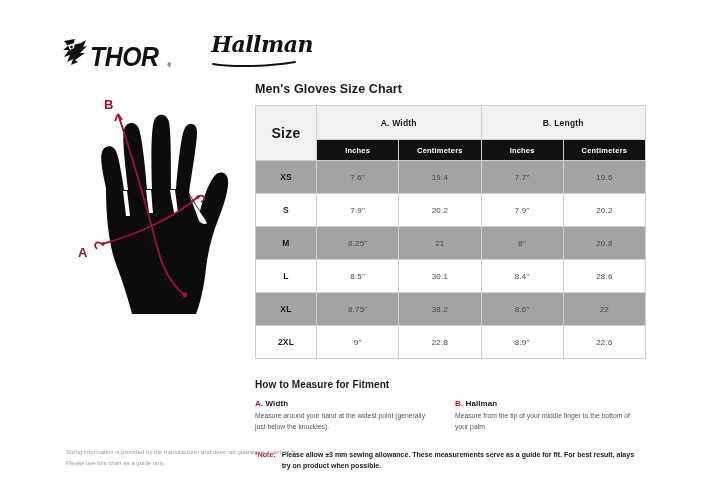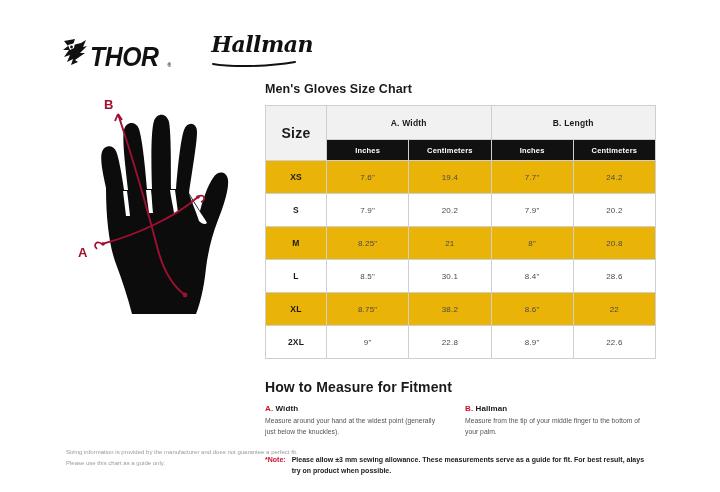--- a/index.html
+++ b/index.html
@@ -71,21 +71,21 @@
     position: absolute;
     left: 66px;
     top: 92px;
     width: 200px;
     height: 230px;
   }
 
   
   .content {
     position: absolute;
-    left: 265px;
+    left: 255px;
     top: 82px;
     width: 392px;
   }
   .chart-title {
     font-size: 12.5px;
     font-weight: bold;
     color: #1a1a1a;
     margin: 0 0 9px 0;
     letter-spacing: 0.1px;
   }
@@ -137,26 +137,26 @@
     color: #1a1a1a;
     height: 30px;
     letter-spacing: 0.2px;
   }
   td.val-cell {
     font-size: 8px;
     color: #4a4a4a;
     height: 30px;
     letter-spacing: 0.2px;
   }
-  tr.row-shaded td { background: #eab308; }
+  tr.row-shaded td { background: #a3a3a3; }
   tr.row-plain td { background: #ffffff; }
 
   
   .measure-title {
-    font-size: 14px;
+    font-size: 10px;
     font-weight: bold;
     color: #1a1a1a;
     margin: 20px 0 9px 0;
     letter-spacing: 0.1px;
   }
   .measure-cols {
     display: flex;
     gap: 0;
   }
   .measure-col { width: 200px; }
@@ -316,21 +316,21 @@
         <th class="unit-head">Inches</th>
         <th class="unit-head">Centimeters</th>
       </tr>
     </thead>
     <tbody>
       <tr class="row-shaded">
         <td class="size-cell">XS</td>
         <td class="val-cell">7.6"</td>
         <td class="val-cell">19.4</td>
         <td class="val-cell">7.7"</td>
-        <td class="val-cell">24.2</td>
+        <td class="val-cell">19.6</td>
       </tr>
       <tr class="row-plain">
         <td class="size-cell">S</td>
         <td class="val-cell">7.9"</td>
         <td class="val-cell">20.2</td>
         <td class="val-cell">7.9"</td>
         <td class="val-cell">20.2</td>
       </tr>
       <tr class="row-shaded">
         <td class="size-cell">M</td>

